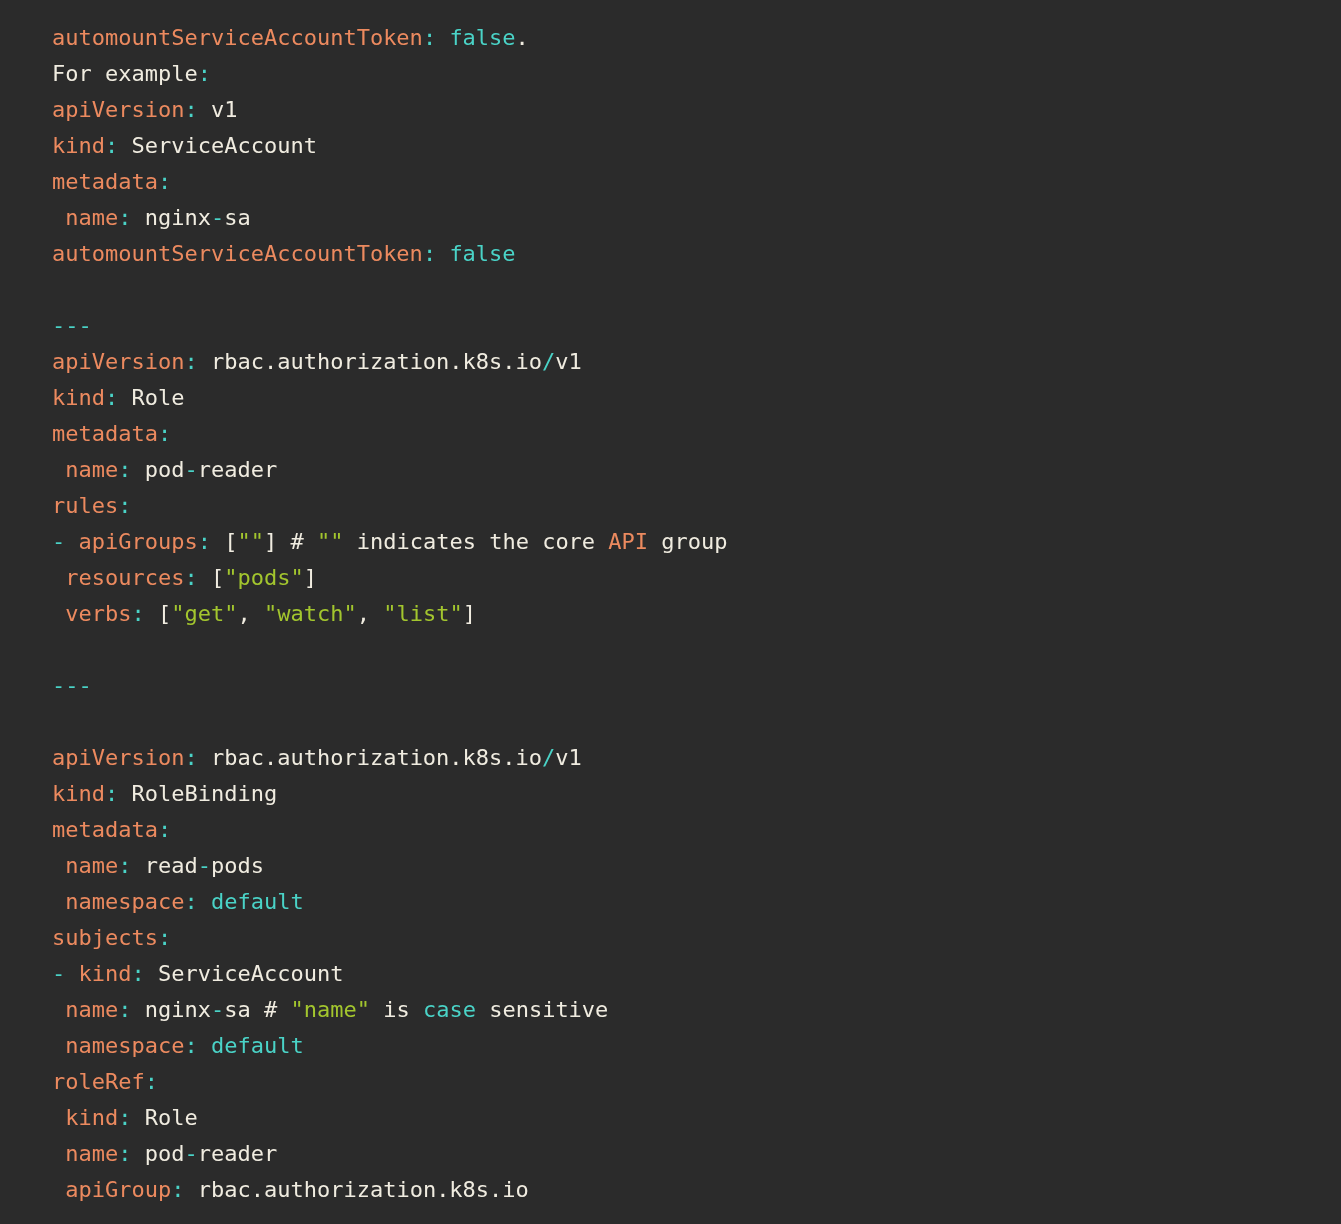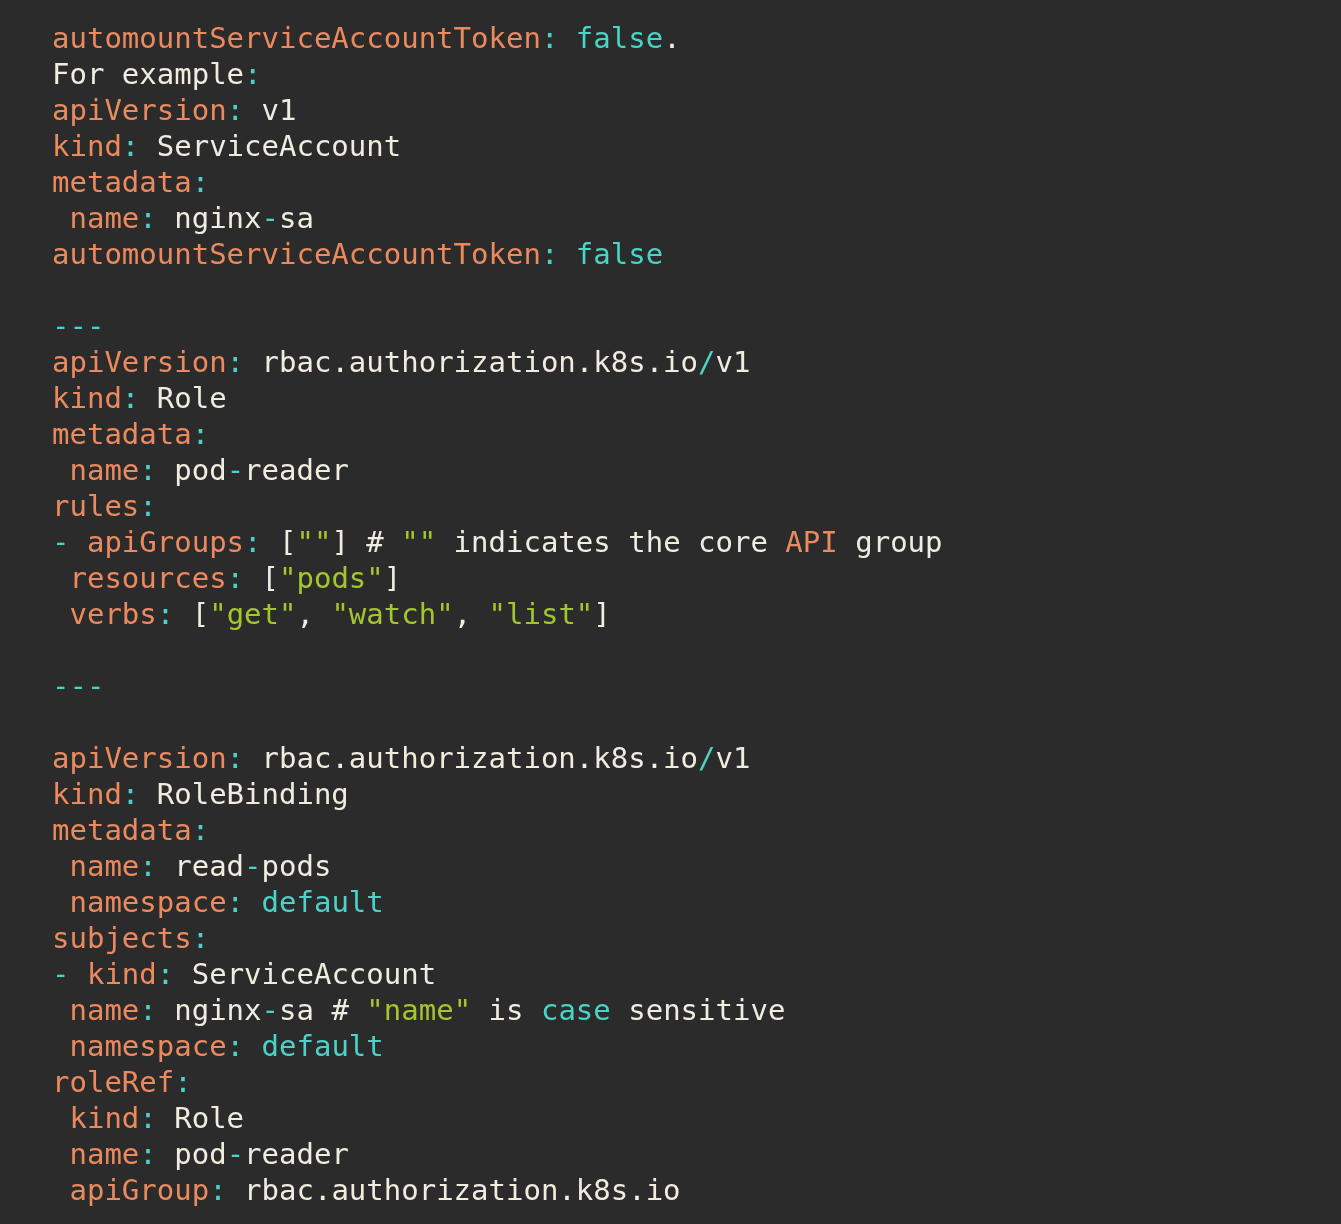--- a/index.html
+++ b/index.html
@@ -11,21 +11,21 @@
     height: 1224px;
     background: var(--bg, #2b2b2b);
     overflow: hidden;
   }
   .code-block {
     box-sizing: border-box;
     width: 1341px;
     height: 892px;
     padding: 20px 10px 16px 52px;
     font-family: "DejaVu Sans Mono", "Liberation Mono", monospace;
-    font-size: 29px;
+    font-size: 22px;
     line-height: 36px;
     white-space: pre;
   }
   .code-line {
     height: 36px;
   }
   .t-key  { color: var(--key,  #ec8a5f); }
   .t-op   { color: var(--op,   #4ad3c7); }
   .t-str  { color: var(--str,  #a3c62e); }
   .t-text { color: var(--text, #f0ece0); }

